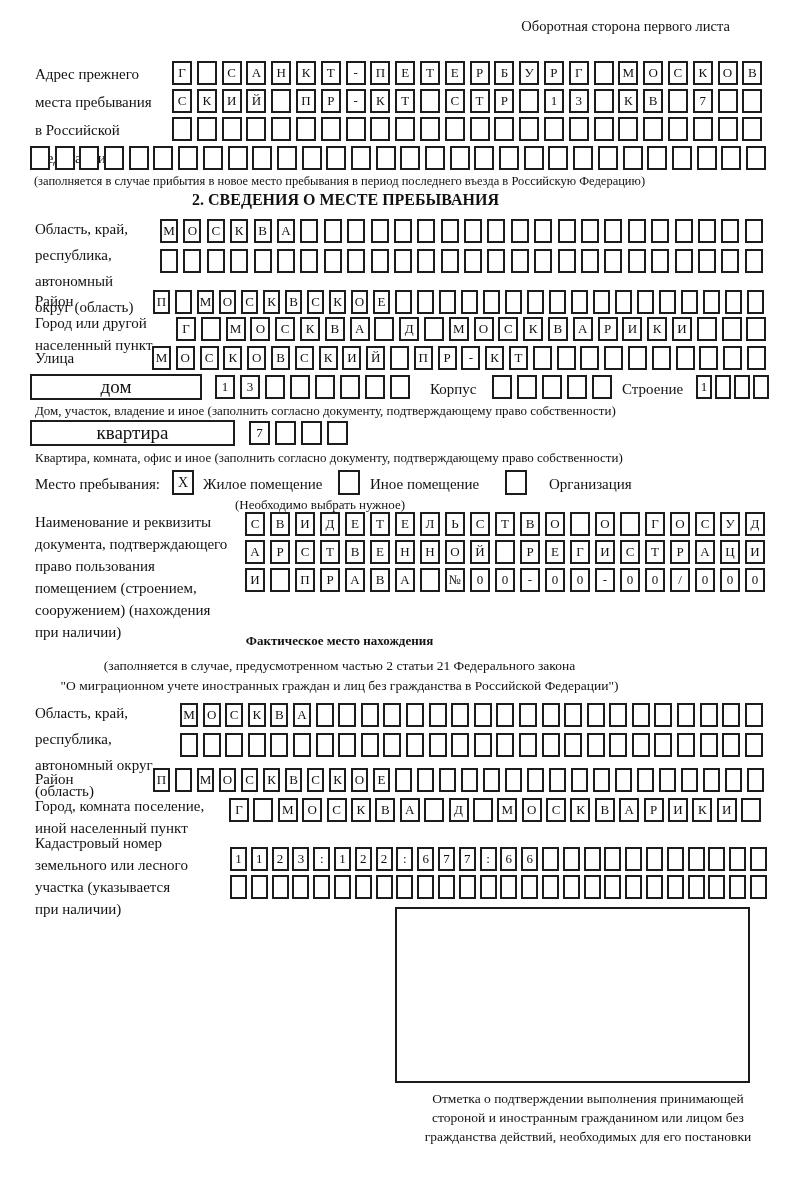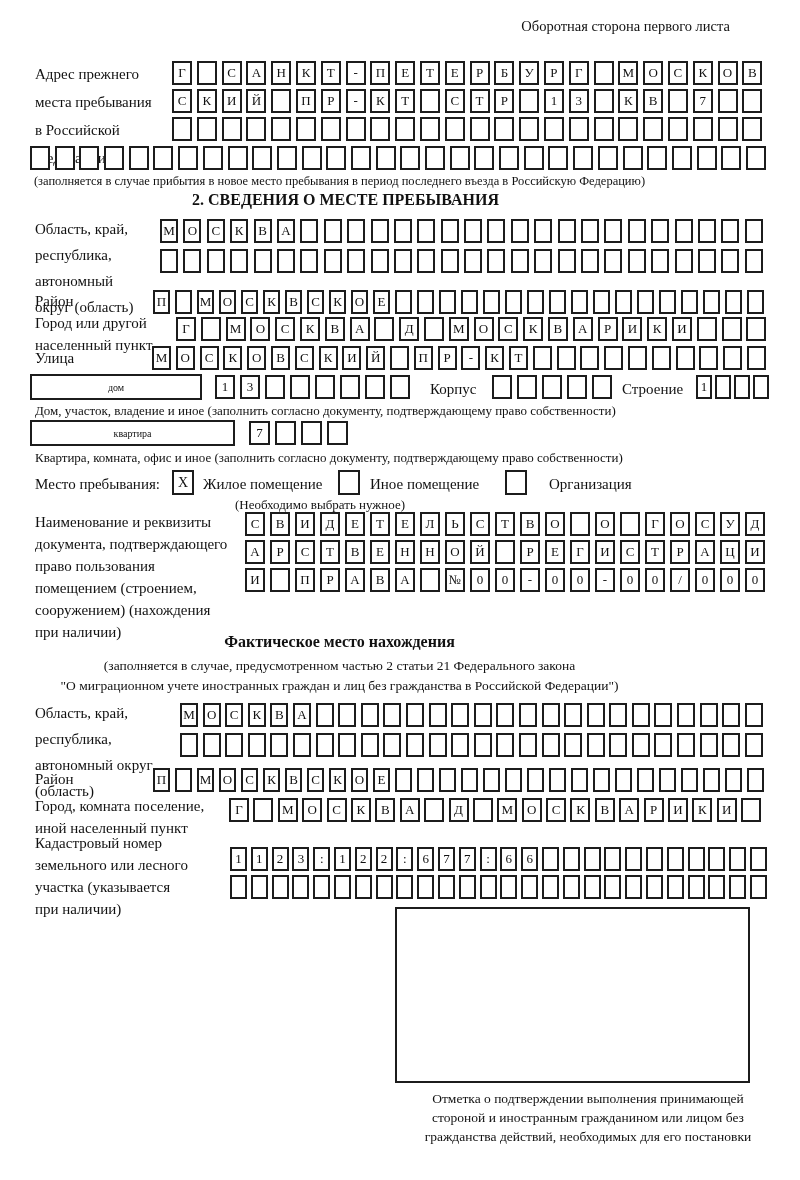--- a/index.html
+++ b/index.html
@@ -10,21 +10,21 @@
   .lbl22{font-size:15px;line-height:22px;white-space:nowrap;}
   .cap{font-size:13px;white-space:nowrap;}
   .center{left:0;width:679px;text-align:center;}
   .bold{font-weight:bold;}
   .boxrow{position:absolute;display:flex;}
   .cell{flex:none;box-sizing:border-box;height:24px;border:2px solid #1c1c1c;background:#fff;
         display:flex;align-items:center;justify-content:center;font-size:13px;}
   .cw16 .cell{width:16px;} .cw17 .cell{width:17px;} .cw18 .cell{width:18px;}
   .cw19 .cell{width:19px;} .cw20 .cell{width:20px;} .cw21 .cell{width:21px;}
   .namedbox{position:absolute;box-sizing:border-box;border:2px solid #1c1c1c;height:26px;
-            display:flex;align-items:center;justify-content:center;font-size:10px;background:#fff;}
+            display:flex;align-items:center;justify-content:center;font-size:19px;background:#fff;}
   .chk{position:absolute;box-sizing:border-box;width:22px;height:25px;border:2px solid #1c1c1c;
        display:flex;align-items:center;justify-content:center;font-size:14px;background:#fff;}
   .bigbox{position:absolute;box-sizing:border-box;border:2px solid #1c1c1c;background:#fff;}
   .capblock{position:absolute;text-align:center;font-size:13.5px;line-height:19px;}
 </style>
 </head>
 <body>
 
 <div class="page">
 
@@ -423,21 +423,21 @@
       <span class="cell">0</span>
       <span class="cell">-</span>
       <span class="cell">0</span>
       <span class="cell">0</span>
       <span class="cell">/</span>
       <span class="cell">0</span>
       <span class="cell">0</span>
       <span class="cell">0</span>
     </div>
 
-  <div class="abs bold center" style="top:633px;font-size:16px;">Фактическое место нахождения</div>
+  <div class="abs bold center" style="top:633px;font-size:13px;">Фактическое место нахождения</div>
   <div class="abs cap center" style="top:658px;font-size:13.5px;">(заполняется в случае, предусмотренном частью 2 статьи 21 Федерального закона</div>
   <div class="abs cap center" style="top:678px;font-size:13.5px;">"О миграционном учете иностранных граждан и лиц без гражданства в Российской Федерации")</div>
 
   <div class="abs lbl" style="left:35px;top:700px;">
     <div>Область, край,</div>
     <div>республика,</div>
     <div>автономный округ</div>
     <div>(область)</div>
   </div>
   <div class="boxrow cw18" style="left:180px;top:703px;gap:4.6px;">

